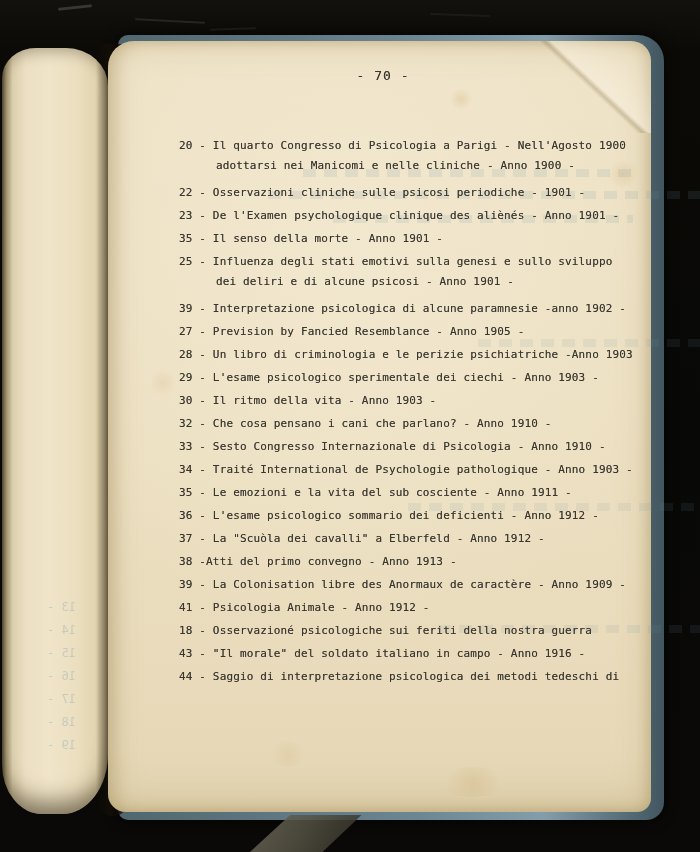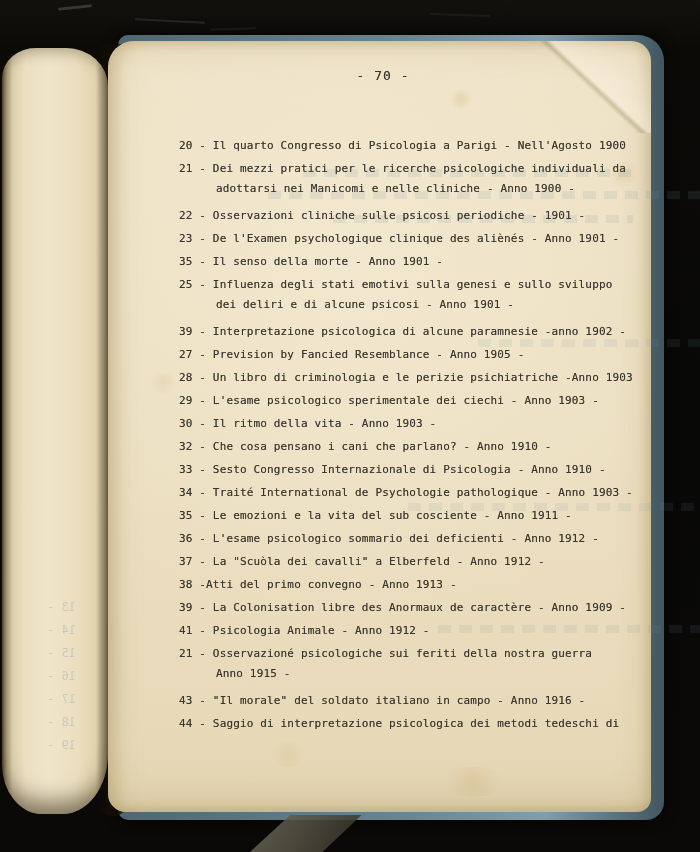--- a/index.html
+++ b/index.html
@@ -147,21 +147,20 @@
     <div class="bleed b5"></div>
     <div class="bleed b6"></div>
 
     <div class="page-number">- 70 -</div>
 
     <div class="entries" id="entries">
         <div class="entry">
           <div class="l">20 - Il quarto Congresso di Psicologia a Parigi - Nell'Agosto 1900</div>
         </div>
         <div class="entry">
-          <div class="l">21 - Dei mezzi pratici per le ricerche psicologiche individuali da</div>
           <div class="c">adottarsi nei Manicomi e nelle cliniche - Anno 1900 -</div>
         </div>
         <div class="entry">
           <div class="l">22 - Osservazioni cliniche sulle psicosi periodiche - 1901 -</div>
         </div>
         <div class="entry">
           <div class="l">23 - De l'Examen psychologique clinique des aliènés - Anno 1901 -</div>
         </div>
         <div class="entry">
           <div class="l">35 - Il senso della morte - Anno 1901 -</div>
@@ -206,22 +205,21 @@
         <div class="entry">
           <div class="l">38 -Atti del primo convegno - Anno 1913 -</div>
         </div>
         <div class="entry">
           <div class="l">39 - La Colonisation libre des Anormaux de caractère - Anno 1909 -</div>
         </div>
         <div class="entry">
           <div class="l">41 - Psicologia Animale - Anno 1912 -</div>
         </div>
         <div class="entry">
-          <div class="l">21 - Osservazioné psicologiche sui feriti della nostra guerra</div>
-          <div class="c">Anno 1915 -</div>
+          <div class="l">18 - Osservazioné psicologiche sui feriti della nostra guerra</div>
         </div>
         <div class="entry">
           <div class="l">43 - "Il morale" del soldato italiano in campo - Anno 1916 -</div>
         </div>
         <div class="entry">
           <div class="l">44 - Saggio di interpretazione psicologica dei metodi tedeschi di</div>
         </div>
       </div>
   </div>
 

